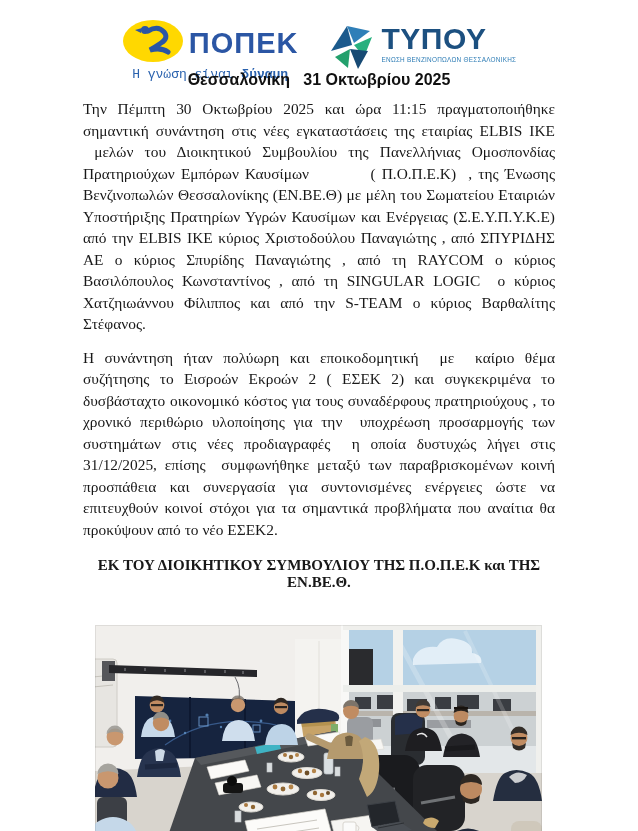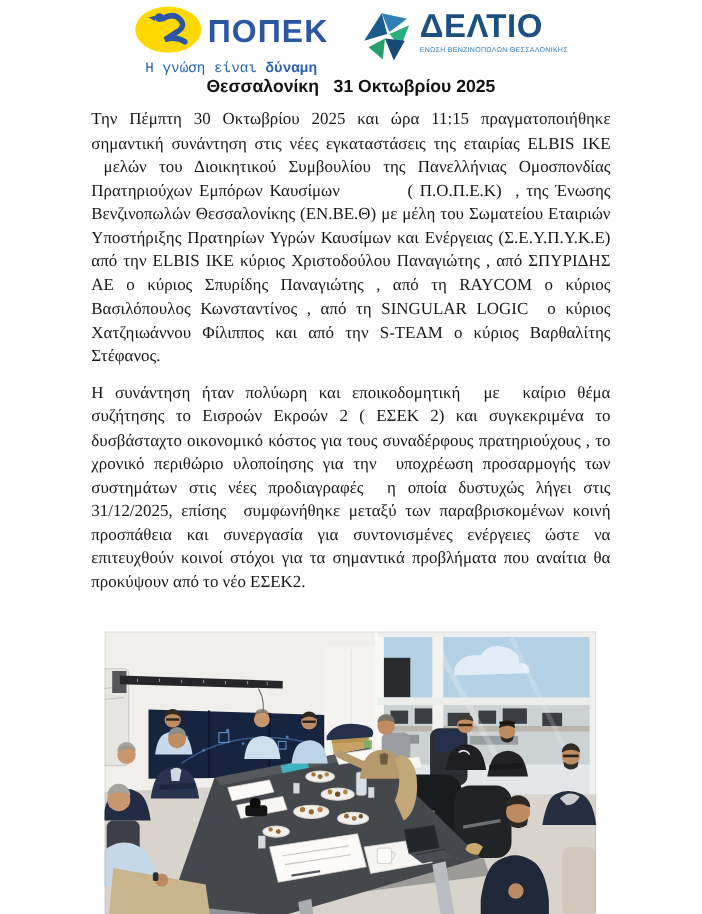--- a/index.html
+++ b/index.html
@@ -2,21 +2,21 @@
 <html><head>
 <meta charset="utf-8">
 <style>
   * { box-sizing: border-box; }
   html,body { margin:0; padding:0; background:#ffffff; }
   .page {
     position:relative; width:638px; height:831px; background:#ffffff;
     font-family:"Liberation Serif", serif; color:#181818; overflow:hidden;
   }
   
-  .logos { display:flex; justify-content:center; align-items:flex-start; gap:30px; padding-top:5px; height:58px; }
+  .logos { display:flex; justify-content:center; align-items:flex-start; gap:30px; padding-top:19px; height:58px; }
   .popek { display:flex; flex-direction:column; align-items:center; }
   .popek-top { display:flex; align-items:center; gap:3px; }
   .popek-name { font-family:"Liberation Sans", sans-serif; font-weight:bold; font-size:29px; color:#2b56a4; letter-spacing:1px; line-height:1; }
   .popek-tagline { font-family:Liberation Mono, monospace; font-size:13px; color:#2a62ae; margin-top:0px; }
   .popek-tagline b { font-weight:bold; }
   .enveth { display:flex; align-items:flex-start; gap:5px; margin-top:5px; }
   .enveth-texts { display:flex; flex-direction:column; }
   .enveth-name { font-family:"Liberation Sans", sans-serif; font-weight:bold; font-size:30px; color:#1c5080; line-height:1; letter-spacing:0.5px; }
   .enveth-sub { font-family:"Liberation Sans", sans-serif; font-size:6.4px; color:#2d7cb5; letter-spacing:0.25px; margin-top:2px; white-space:nowrap; }
   
@@ -65,31 +65,32 @@
       <span>
         <svg width="48" height="46" viewBox="0 0 48 46">
           <polygon points="2,27 18,2 23,21" fill="#1b5a8c"></polygon>
           <polygon points="18,2 41,7 25,19" fill="#2f7fb8"></polygon>
           <polygon points="25,21 43,13 35,33" fill="#27b07e"></polygon>
           <polygon points="6,33 21,25 19,44" fill="#23a06c"></polygon>
           <polygon points="21,25 39,27 29,45" fill="#174a74"></polygon>
         </svg>
       </span>
       <div class="enveth-texts">
-        <span class="enveth-name">ΔΕΛΤΙΟ</span>
+        <span class="enveth-name">ΤΥΠΟΥ</span>
         <span class="enveth-sub">ΕΝΩΣΗ ΒΕΝΖΙΝΟΠΩΛΩΝ ΘΕΣΣΑΛΟΝΙΚΗΣ</span>
       </div>
     </div>
   </header>
 
   <div class="dateline">Θεσσαλονίκη &nbsp; 31 Οκτωβρίου 2025</div>
 
   <div class="content">
     <p class="body-par">Την Πέμπτη 30 Οκτωβρίου 2025 και ώρα 11:15 πραγματοποιήθηκε σημαντική συνάντηση στις νέες εγκαταστάσεις της εταιρίας ELBIS ΙΚΕ &nbsp;μελών του Διοικητικού Συμβουλίου της Πανελλήνιας Ομοσπονδίας Πρατηριούχων Εμπόρων Καυσίμων &nbsp;&nbsp;&nbsp;&nbsp;&nbsp;&nbsp;&nbsp;&nbsp;&nbsp;( Π.Ο.Π.Ε.Κ) &nbsp;, της Ένωσης Βενζινοπωλών Θεσσαλονίκης (ΕΝ.ΒΕ.Θ) με μέλη του Σωματείου Εταιριών Υποστήριξης Πρατηρίων Υγρών Καυσίμων και Ενέργειας (Σ.Ε.Υ.Π.Υ.Κ.Ε) από την ELBIS ΙΚΕ κύριος Χριστοδούλου Παναγιώτης , από ΣΠΥΡΙΔΗΣ ΑΕ ο κύριος Σπυρίδης Παναγιώτης , από τη RAYCOM ο κύριος Βασιλόπουλος Κωνσταντίνος , από τη SINGULAR LOGIC &nbsp;ο κύριος Χατζηιωάννου Φίλιππος και από την S-TEAM ο κύριος Βαρθαλίτης Στέφανος.</p>
     <p class="body-par">Η συνάντηση ήταν πολύωρη και εποικοδομητική &nbsp;με &nbsp;καίριο θέμα συζήτησης το Εισροών Εκροών 2 ( ΕΣΕΚ 2) και συγκεκριμένα το δυσβάσταχτο οικονομικό κόστος για τους συναδέρφους πρατηριούχους , το χρονικό περιθώριο υλοποίησης για την &nbsp;υποχρέωση προσαρμογής των συστημάτων στις νέες προδιαγραφές &nbsp;η οποία δυστυχώς λήγει στις 31/12/2025, επίσης &nbsp;συμφωνήθηκε μεταξύ των παραβρισκομένων κοινή προσπάθεια και συνεργασία για συντονισμένες ενέργειες ώστε να επιτευχθούν κοινοί στόχοι για τα σημαντικά προβλήματα που αναίτια θα προκύψουν από το νέο ΕΣΕΚ2.</p>
+    <div class="signoff">ΕΚ ΤΟΥ ΔΙΟΙΚΗΤΙΚΟΥ ΣΥΜΒΟΥΛΙΟΥ ΤΗΣ Π.Ο.Π.Ε.Κ και ΤΗΣ ΕΝ.ΒΕ.Θ.</div>
   </div>
 
   <figure class="photo">
     <svg width="447" height="259" viewBox="0 0 447 259">
 
       <rect x="0" y="0" width="447" height="155" fill="#f1efec"></rect>
       <polygon points="0,146 447,126 447,259 0,259" fill="#d8d4cd"></polygon>
 
       <rect x="-8" y="34" width="30" height="88" rx="4" fill="#e7e5e1" stroke="#cfccc6"></rect>
       <line x1="-2" y1="52" x2="18" y2="50" stroke="#c5c2bb"></line>

